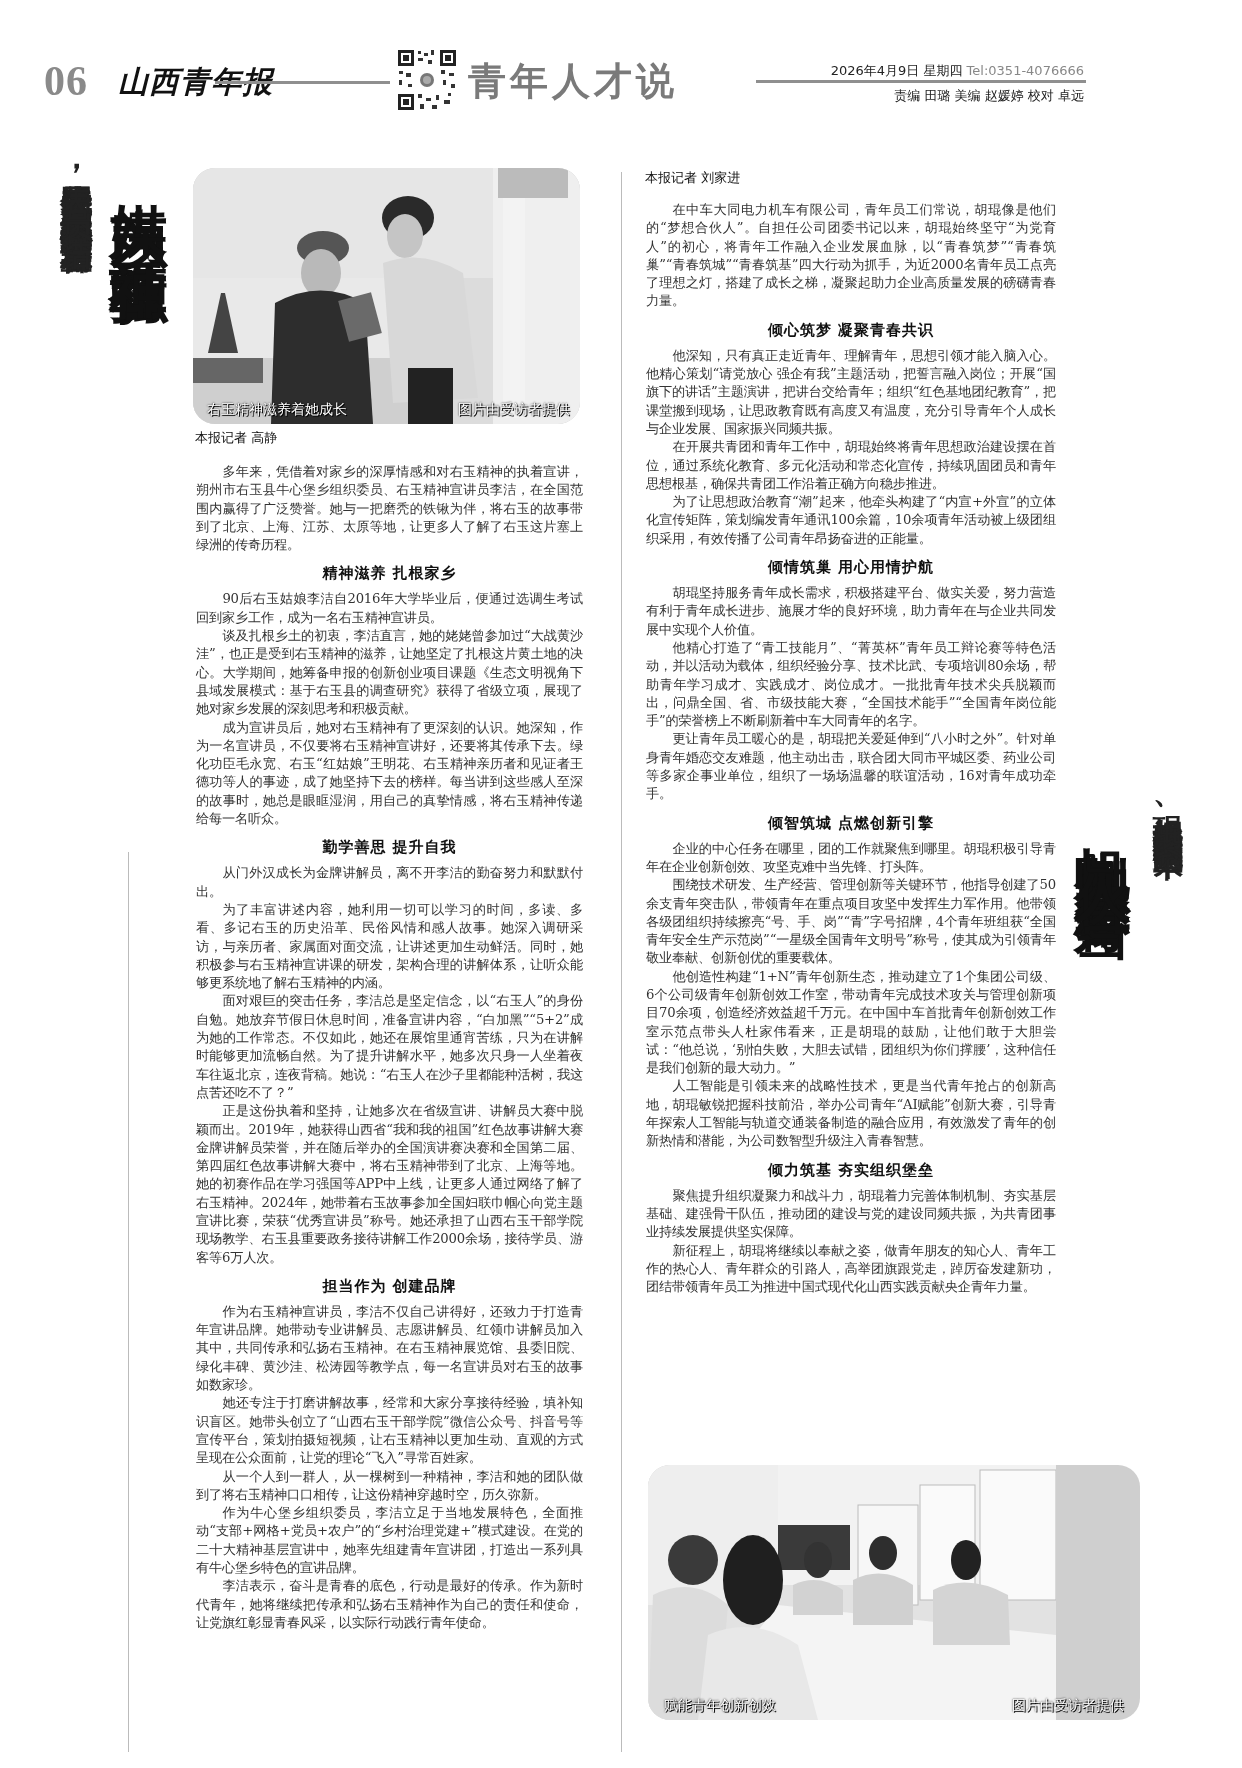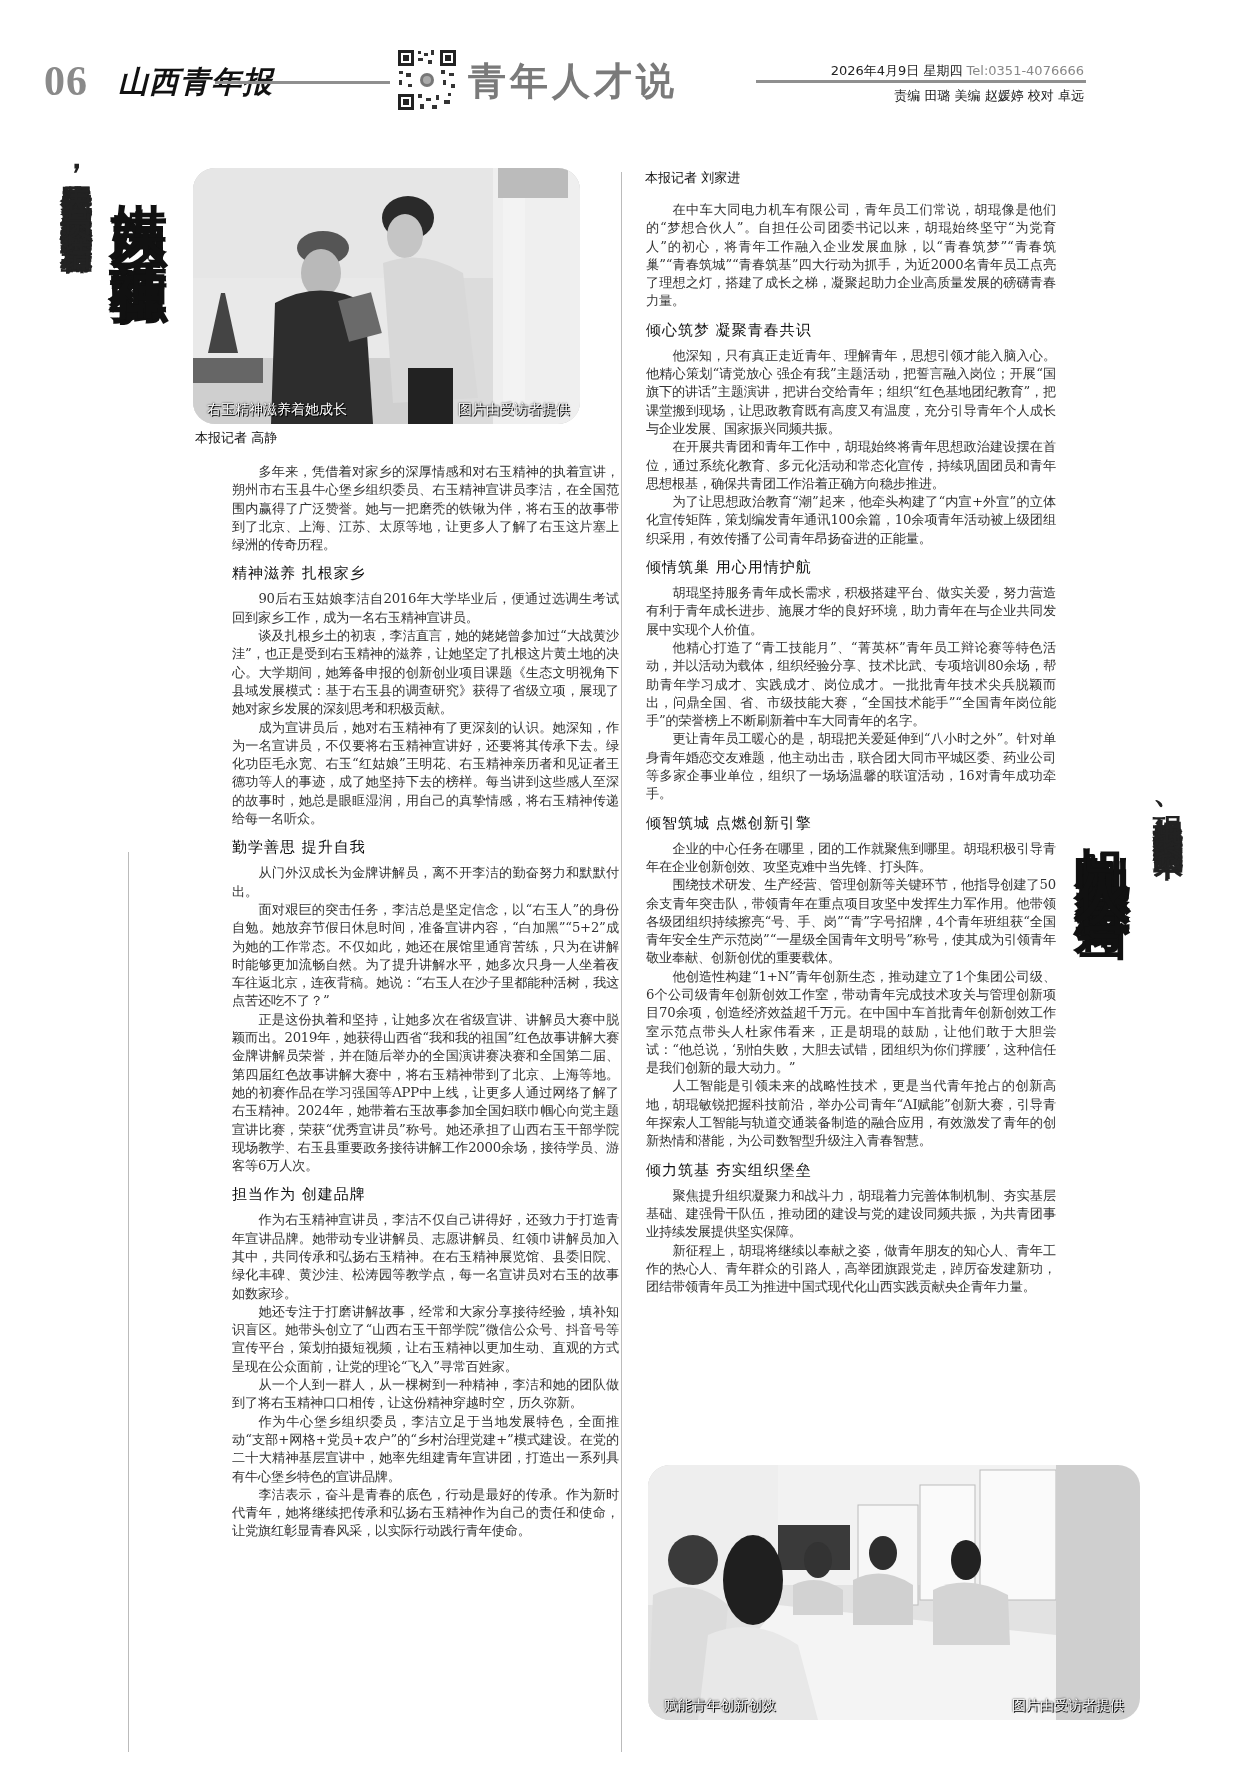--- a/index.html
+++ b/index.html
@@ -34,21 +34,21 @@
                font-size:30px; color:#222; line-height:36px; letter-spacing:-2px; }
   
   .photo { border-radius:22px; overflow:hidden; background:#cfcfcf; }
   .photo .caption { position:absolute; bottom:6px; font-family:"DejaVu Sans", sans-serif;
                     font-size:14px; color:#fff; text-shadow:0 0 2px #000, 1px 1px 0 #000;
                     line-height:18px; }
   
   .byline { font-family:"DejaVu Sans", sans-serif; font-size:13px; color:#111; line-height:16px; }
   .col p { margin:0; text-indent:2em; font-size:13.2px; line-height:18.3px; text-align:justify;
            color:#333; letter-spacing:-0.2px; }
-  .col h3 { margin:8px 0 6px 0; font-size:15px; font-weight:normal;
+  .col h3 { margin:8px 0 6px 0; text-align:center; font-size:15px; font-weight:bold;
             color:#111; line-height:22px; letter-spacing:1px; }
 </style>
 </head>
 <body>
 
 <div class="abs page-no">06</div>
 <div class="abs paper-name">山西青年报</div>
 <div class="abs rule-left"></div>
 <div class="abs qr">
   <svg width="62" height="64" viewBox="0 0 62 64">
@@ -119,28 +119,29 @@
     <ellipse cx="215" cy="50" rx="26" ry="22" fill="#2a2a2a"></ellipse>
     <ellipse cx="212" cy="68" rx="18" ry="22" fill="#c5c5c5"></ellipse>
     <path d="M190,95 Q230,80 270,105 L285,230 L200,235 Z" fill="#d8d8d8"></path>
     <rect x="215" y="200" width="45" height="56" fill="#222"></rect>
   </svg>
   <span class="caption" style="left:14px;">右玉精神滋养着她成长</span>
   <span class="caption" style="right:10px;">图片由受访者提供</span>
 </div>
 
 <div class="abs byline" style="left:195px; top:430px;">本报记者 高静</div>
-<div class="abs col" id="left-col" style="left:196px; top:463px; width:387px;margin-left:36px;">
+<div class="abs col" id="left-col" style="left:196px; top:463px; width:387px;">
     <p>多年来，凭借着对家乡的深厚情感和对右玉精神的执着宣讲，朔州市右玉县牛心堡乡组织委员、右玉精神宣讲员李洁，在全国范围内赢得了广泛赞誉。她与一把磨秃的铁锹为伴，将右玉的故事带到了北京、上海、江苏、太原等地，让更多人了解了右玉这片塞上绿洲的传奇历程。</p>
     <h3>精神滋养 扎根家乡</h3>
     <p>90后右玉姑娘李洁自2016年大学毕业后，便通过选调生考试回到家乡工作，成为一名右玉精神宣讲员。</p>
     <p>谈及扎根乡土的初衷，李洁直言，她的姥姥曾参加过“大战黄沙洼”，也正是受到右玉精神的滋养，让她坚定了扎根这片黄土地的决心。大学期间，她筹备申报的创新创业项目课题《生态文明视角下县域发展模式：基于右玉县的调查研究》获得了省级立项，展现了她对家乡发展的深刻思考和积极贡献。</p>
     <p>成为宣讲员后，她对右玉精神有了更深刻的认识。她深知，作为一名宣讲员，不仅要将右玉精神宣讲好，还要将其传承下去。绿化功臣毛永宽、右玉“红姑娘”王明花、右玉精神亲历者和见证者王德功等人的事迹，成了她坚持下去的榜样。每当讲到这些感人至深的故事时，她总是眼眶湿润，用自己的真挚情感，将右玉精神传递给每一名听众。</p>
     <h3>勤学善思 提升自我</h3>
     <p>从门外汉成长为金牌讲解员，离不开李洁的勤奋努力和默默付出。</p>
+    <p>为了丰富讲述内容，她利用一切可以学习的时间，多读、多看、多记右玉的历史沿革、民俗风情和感人故事。她深入调研采访，与亲历者、家属面对面交流，让讲述更加生动鲜活。同时，她积极参与右玉精神宣讲课的研发，架构合理的讲解体系，让听众能够更系统地了解右玉精神的内涵。</p>
     <p>面对艰巨的突击任务，李洁总是坚定信念，以“右玉人”的身份自勉。她放弃节假日休息时间，准备宣讲内容，“白加黑”“5+2”成为她的工作常态。不仅如此，她还在展馆里通宵苦练，只为在讲解时能够更加流畅自然。为了提升讲解水平，她多次只身一人坐着夜车往返北京，连夜背稿。她说：“右玉人在沙子里都能种活树，我这点苦还吃不了？”</p>
     <p>正是这份执着和坚持，让她多次在省级宣讲、讲解员大赛中脱颖而出。2019年，她获得山西省“我和我的祖国”红色故事讲解大赛金牌讲解员荣誉，并在随后举办的全国演讲赛决赛和全国第二届、第四届红色故事讲解大赛中，将右玉精神带到了北京、上海等地。她的初赛作品在学习强国等APP中上线，让更多人通过网络了解了右玉精神。2024年，她带着右玉故事参加全国妇联巾帼心向党主题宣讲比赛，荣获“优秀宣讲员”称号。她还承担了山西右玉干部学院现场教学、右玉县重要政务接待讲解工作2000余场，接待学员、游客等6万人次。</p>
     <h3>担当作为 创建品牌</h3>
     <p>作为右玉精神宣讲员，李洁不仅自己讲得好，还致力于打造青年宣讲品牌。她带动专业讲解员、志愿讲解员、红领巾讲解员加入其中，共同传承和弘扬右玉精神。在右玉精神展览馆、县委旧院、绿化丰碑、黄沙洼、松涛园等教学点，每一名宣讲员对右玉的故事如数家珍。</p>
     <p>她还专注于打磨讲解故事，经常和大家分享接待经验，填补知识盲区。她带头创立了“山西右玉干部学院”微信公众号、抖音号等宣传平台，策划拍摄短视频，让右玉精神以更加生动、直观的方式呈现在公众面前，让党的理论“飞入”寻常百姓家。</p>
     <p>从一个人到一群人，从一棵树到一种精神，李洁和她的团队做到了将右玉精神口口相传，让这份精神穿越时空，历久弥新。</p>
     <p>作为牛心堡乡组织委员，李洁立足于当地发展特色，全面推动“支部+网格+党员+农户”的“乡村治理党建+”模式建设。在党的二十大精神基层宣讲中，她率先组建青年宣讲团，打造出一系列具有牛心堡乡特色的宣讲品牌。</p>
     <p>李洁表示，奋斗是青春的底色，行动是最好的传承。作为新时代青年，她将继续把传承和弘扬右玉精神作为自己的责任和使命，让党旗红彰显青春风采，以实际行动践行青年使命。</p>
   </div>
 

